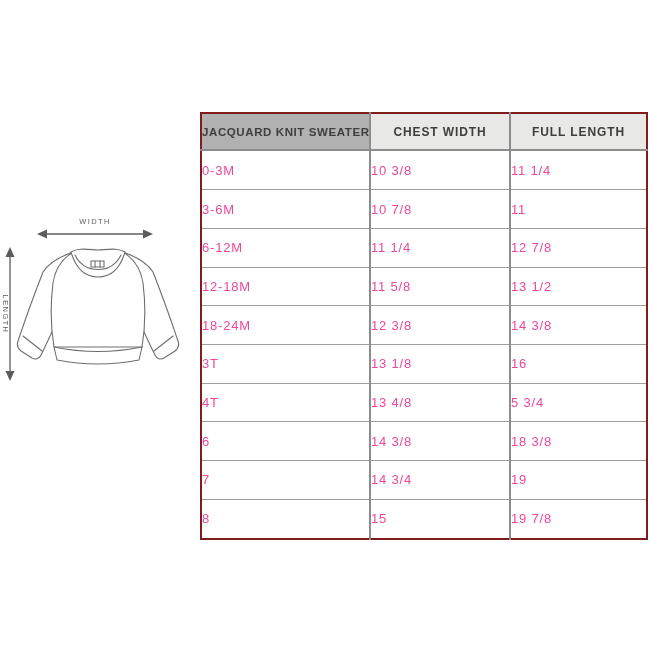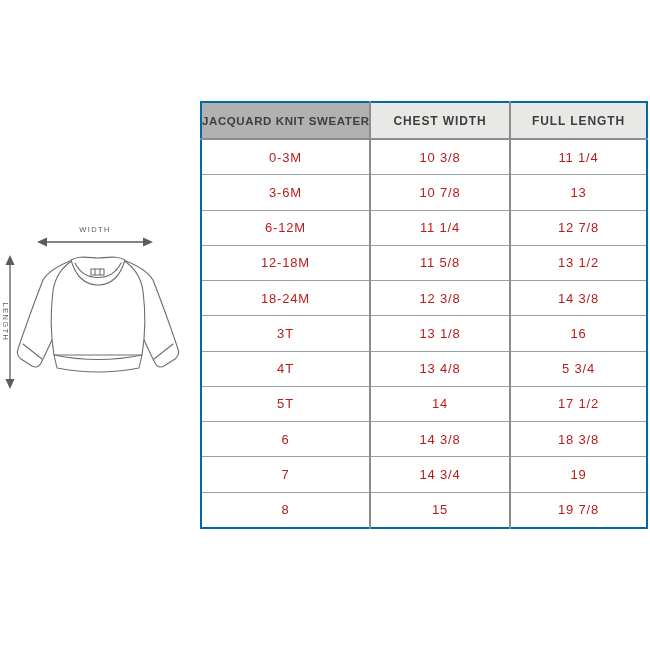--- a/index.html
+++ b/index.html
@@ -13,44 +13,44 @@
     width: 650px;
     height: 650px;
     background: #ffffff;
     overflow: hidden;
   }
 
   
   .illustration {
     position: absolute;
     left: 0px;
-    top: 215px;
+    top: 207px;
     width: 190px;
     height: 180px;
     text-align: right;
   }
   .illustration svg { display: block; width: 190px; height: 180px; }
   .dim-label {
     font-family: "Liberation Sans", sans-serif;
     font-size: 7.5px;
     letter-spacing: 1.4px;
     fill: #5c5c5c;
     font-weight: 500;
   }
 
   
   table.size-table {
     position: absolute;
     left: 200px;
-    top: 101px;
+    top: 112px;
     width: 446px;
     height: 428px;
     border-collapse: collapse;
     table-layout: fixed;
-    border: 2px solid #0369a1;
+    border: 2px solid #7f1d1d;
     background: #ffffff;
   }
   table.size-table thead tr { height: 37px; }
   table.size-table th {
     font-size: 12px;
     font-weight: 700;
     letter-spacing: 0.9px;
     color: #3e3e3e;
     text-align: center;
     vertical-align: middle;
@@ -66,25 +66,25 @@
   }
   table.size-table th + th,
   table.size-table td + td {
     border-left: 2px solid #8c8c8c;
     margin-top: 14px;
   }
   table.size-table td {
     font-size: 13px;
     font-weight: 500;
     letter-spacing: 0.8px;
-    color: #b91c1c;
-    text-align: center;
+    color: #ec4899;
+    text-align: left;
     vertical-align: middle;
     border-top: 1px solid #9e9e9e;
-    padding: 8px;
+    padding: 0;
     background: #ffffff;
     white-space: nowrap;
   }
 </style>
 </head>
 <body>
 
 <div class="canvas">
 
   <div class="illustration">
@@ -149,21 +149,21 @@
     </thead>
     <tbody>
         <tr>
           <td>0-3M</td>
           <td>10 3/8</td>
           <td>11 1/4</td>
         </tr>
         <tr>
           <td>3-6M</td>
           <td>10 7/8</td>
-          <td>13</td>
+          <td>11</td>
         </tr>
         <tr>
           <td>6-12M</td>
           <td>11 1/4</td>
           <td>12 7/8</td>
         </tr>
         <tr>
           <td>12-18M</td>
           <td>11 5/8</td>
           <td>13 1/2</td>
@@ -177,25 +177,20 @@
           <td>3T</td>
           <td>13 1/8</td>
           <td>16</td>
         </tr>
         <tr>
           <td>4T</td>
           <td>13 4/8</td>
           <td>5 3/4</td>
         </tr>
         <tr>
-          <td>5T</td>
-          <td>14</td>
-          <td>17 1/2</td>
-        </tr>
-        <tr>
           <td>6</td>
           <td>14 3/8</td>
           <td>18 3/8</td>
         </tr>
         <tr>
           <td>7</td>
           <td>14 3/4</td>
           <td>19</td>
         </tr>
         <tr>

